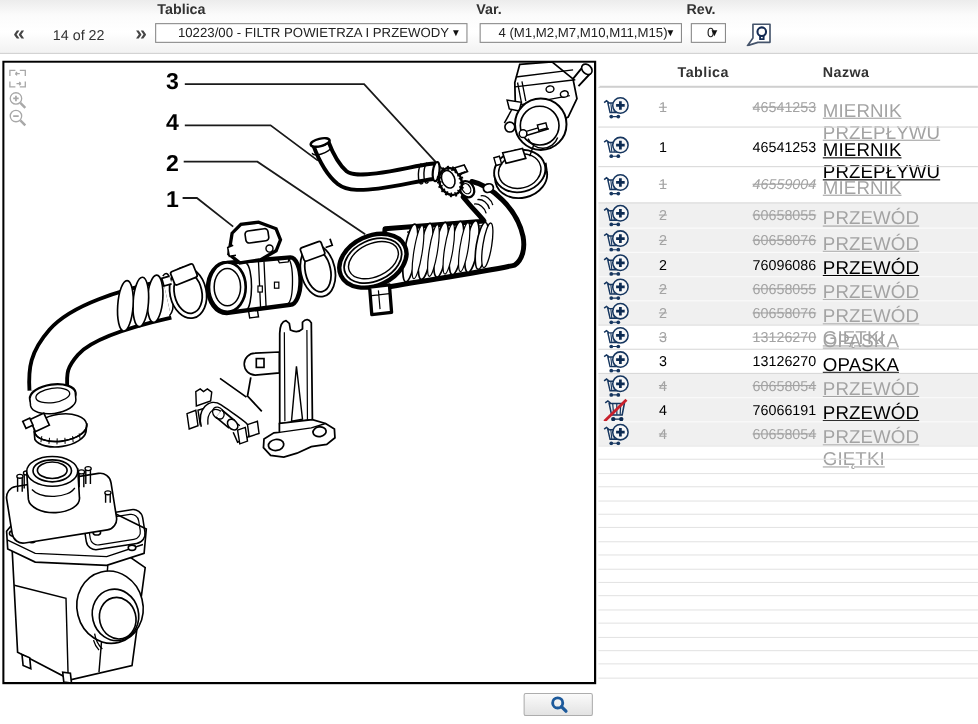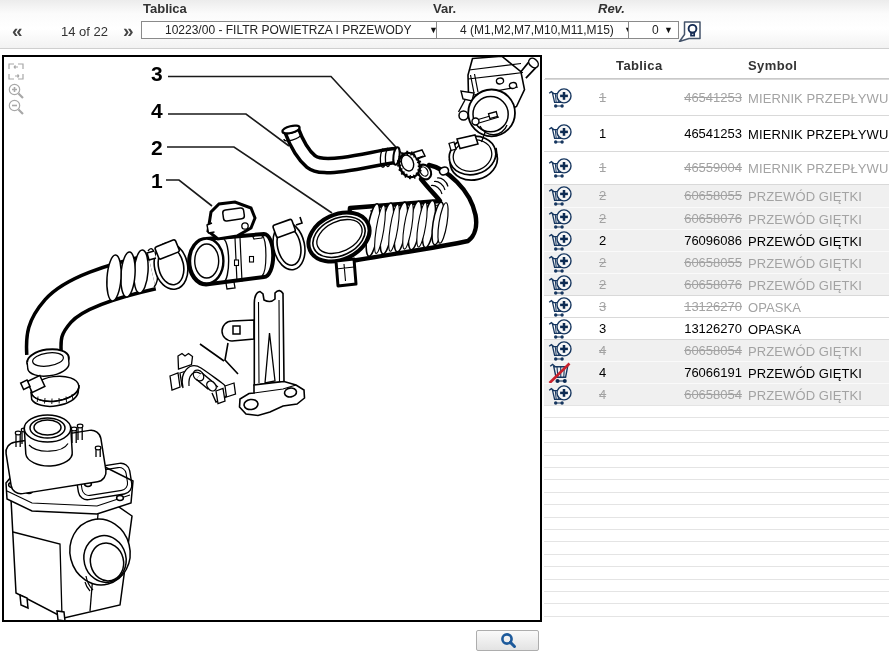--- a/index.html
+++ b/index.html
@@ -5,59 +5,59 @@
   html,body{margin:0;padding:0;}
   body{width:889px;height:658px;position:relative;background:#fff;
        font-family:"Liberation Sans",sans-serif;overflow:hidden;}
   .toolbar{position:absolute;left:0;top:0;width:889px;height:48px;
     background:linear-gradient(180deg,#ececec 0%,#fbfbfb 28%,#ffffff 60%,#f2f2f2 100%);
     border-bottom:1px solid #cfcfcf;}
   .lbl{position:absolute;top:1px;font-size:13px;font-weight:bold;color:#333;}
   .nav{position:absolute;top:21px;font-size:19px;line-height:19px;font-weight:bold;color:#454545;}
   .navtxt{position:absolute;top:24px;font-size:13px;color:#333;}
   .sel{position:absolute;top:21px;height:16px;background:#fff;border:1px solid #8a8a8a;
-       font-size:12px;color:#222;line-height:16px;padding-left:23px;white-space:nowrap;}
+       font-size:12px;color:#222;line-height:16px;padding-left:4px;white-space:nowrap;text-align:center;}
   .sel .arr{position:absolute;right:5px;top:0;font-size:9px;color:#111;}
   .tbl-hdr{position:absolute;font-size:13px;font-weight:bold;color:#333;letter-spacing:0.4px;}
   .hline{position:absolute;height:1px;background:#c9c9c9;}
   .row{position:absolute;left:544px;width:345px;border-top:1px solid #d9d9d9;}
   .row.gray{background:#f0f0f0;}
   .sym{position:absolute;left:55px;font-size:13px;}
   .pn{position:absolute;left:118px;width:80px;text-align:right;font-size:13px;}
-  .nm{position:absolute;left:204px;font-size:13px;letter-spacing:0.1px;}
+  .nm{position:absolute;left:204px;font-size:17px;letter-spacing:0.1px;text-decoration:underline;}
   .off{color:#a3a3a3;text-decoration:line-through;}
   .off2{color:#a3a3a3;}
   .on{color:#000;}
   .cart{position:absolute;left:4px;}
   .erow{position:absolute;left:544px;width:345px;height:1px;background:#e4e4e4;}
   .searchbtn{position:absolute;left:476px;top:630px;width:61px;height:19px;
      background:linear-gradient(180deg,#fafafa,#e3e3e3);border:1px solid #adadad;
      border-radius:2px;text-align:center;}
 </style>
 </head>
 <body>
 <div class="toolbar">
   <div class="lbl" style="left:143px;">Tablica</div>
   <div class="lbl" style="left:433px;">Var.</div>
-  <div class="lbl" style="left:598px;font-style:italic;">Rev.</div>
+  <div class="lbl" style="left:624px;">Rev.</div>
   <div class="nav" style="left:12px;">«</div>
-  <div class="navtxt" style="left:61px;">14 of 22</div>
+  <div class="navtxt" style="left:48px;">14 of 22</div>
   <div class="nav" style="left:123px;">»</div>
   <div class="sel" style="left:141px;width:278px;">10223/00 - FILTR POWIETRZA I PRZEWODY<span class="arr">▼</span></div>
   <div class="sel" style="left:436px;width:178px;">4 (M1,M2,M7,M10,M11,M15)<span class="arr">▼</span></div>
   <div class="sel" style="left:628px;width:26px;">0<span class="arr">▼</span></div>
   <svg style="position:absolute;left:676px;top:20px;" width="27" height="22" viewBox="0 0 27 22">
     <path d="M8.5,2 H24 V18.5 H13 L3.5,21.5 8.5,14.5 Z" fill="#fff" stroke="#45546b" stroke-width="1.5" stroke-linejoin="round"></path>
     <circle cx="16.5" cy="8.8" r="3.9" fill="none" stroke="#152c55" stroke-width="1.9"></circle>
     <path d="M15,12.6 h3.2 v3 h-3.2 z" fill="none" stroke="#152c55" stroke-width="1.7"></path>
   </svg>
 </div>
 
 <div class="tbl-hdr" style="left:616px;top:58px;">Tablica</div>
-<div class="tbl-hdr" style="left:748px;top:58px;">Symbol</div>
+<div class="tbl-hdr" style="left:748px;top:58px;">Nazwa</div>
 <div class="hline" style="left:545px;top:78px;width:344px;"></div>
 
 <div id="rows">
 <div class="row" style="top:79px;height:35px;">
 <svg class="cart" width="24" height="23" viewBox="0 0 24 23" style="top:7px;">
 <path d="M1.2,6.2 l2.2,-1.6 l2.3,1.9" fill="none" stroke="#16365f" stroke-width="1.4"></path>
 <path d="M4.6,6.6 L15.6,6.6 L13.8,15.3 L6.6,15.3 Z" fill="none" stroke="#16365f" stroke-width="1.3"></path>
 <line x1="7.3" y1="6.8" x2="8.2" y2="15.1" stroke="#16365f" stroke-width="1"></line>
 <line x1="10.1" y1="6.8" x2="10.4" y2="15.1" stroke="#16365f" stroke-width="1"></line>
 <line x1="12.9" y1="6.8" x2="12.6" y2="15.1" stroke="#16365f" stroke-width="1"></line>
@@ -98,21 +98,21 @@
 <line x1="10.1" y1="6.8" x2="10.4" y2="15.1" stroke="#16365f" stroke-width="1"></line>
 <line x1="12.9" y1="6.8" x2="12.6" y2="15.1" stroke="#16365f" stroke-width="1"></line>
 <circle cx="7.7" cy="19" r="1.7" fill="#16365f"></circle>
 <circle cx="14.1" cy="19" r="1.7" fill="#16365f"></circle>
 <line x1="7.7" y1="19" x2="14.1" y2="19" stroke="#16365f" stroke-width="1"></line>
 <circle cx="16" cy="8.9" r="7" fill="#f7f7f7" stroke="#16365f" stroke-width="1.4"></circle>
 <line x1="12.1" y1="8.9" x2="19.9" y2="8.9" stroke="#0d2b52" stroke-width="2.5"></line>
 <line x1="16" y1="5" x2="16" y2="12.8" stroke="#0d2b52" stroke-width="2.5"></line>
 </svg>
 <div class="sym off" style="top:8px;">1</div>
-<div class="pn off" style="top:8px;">46559004</div>
+<div class="pn off" style="top:8px;font-style:italic;">46559004</div>
 <div class="nm off2" style="top:9px;">MIERNIK PRZEPŁYWU</div>
 </div>
 <div class="row gray" style="top:184px;height:22px;">
 <svg class="cart" width="24" height="23" viewBox="0 0 24 23" style="top:0px;">
 <path d="M1.2,6.2 l2.2,-1.6 l2.3,1.9" fill="none" stroke="#16365f" stroke-width="1.4"></path>
 <path d="M4.6,6.6 L15.6,6.6 L13.8,15.3 L6.6,15.3 Z" fill="none" stroke="#16365f" stroke-width="1.3"></path>
 <line x1="7.3" y1="6.8" x2="8.2" y2="15.1" stroke="#16365f" stroke-width="1"></line>
 <line x1="10.1" y1="6.8" x2="10.4" y2="15.1" stroke="#16365f" stroke-width="1"></line>
 <line x1="12.9" y1="6.8" x2="12.6" y2="15.1" stroke="#16365f" stroke-width="1"></line>
 <circle cx="7.7" cy="19" r="1.7" fill="#16365f"></circle>

